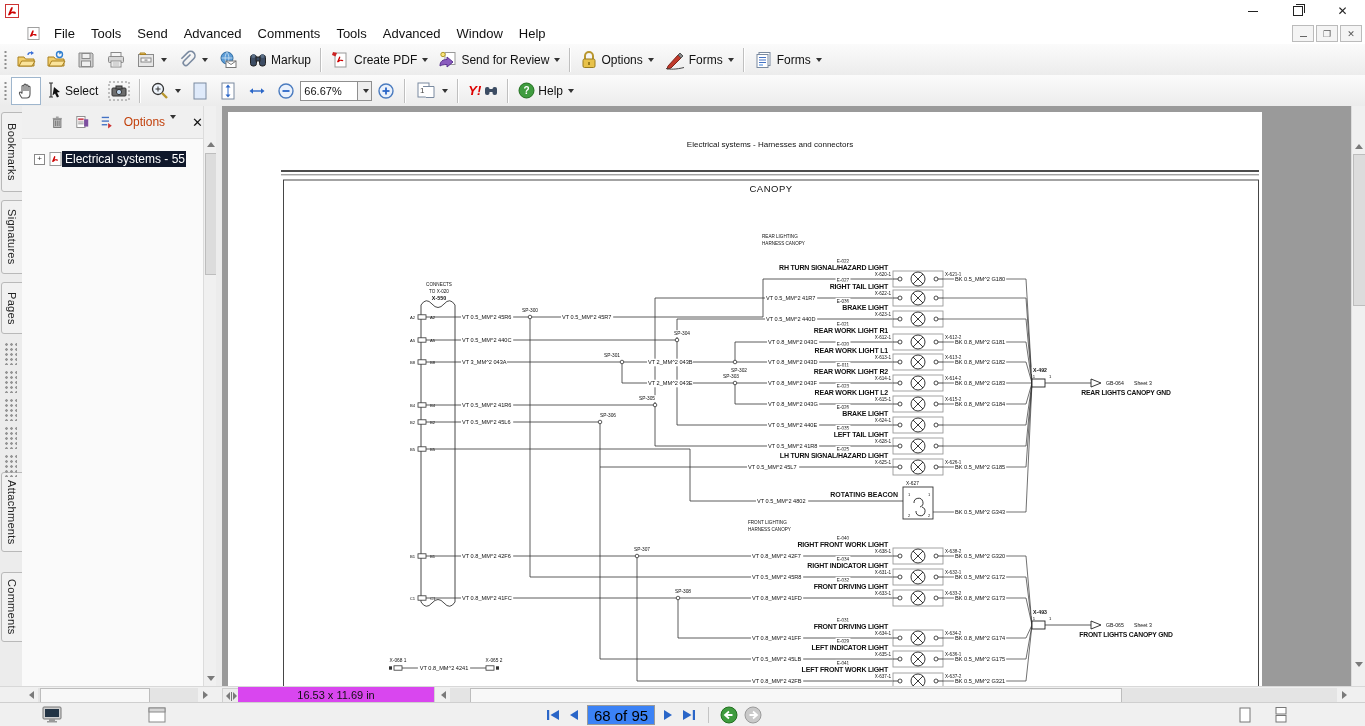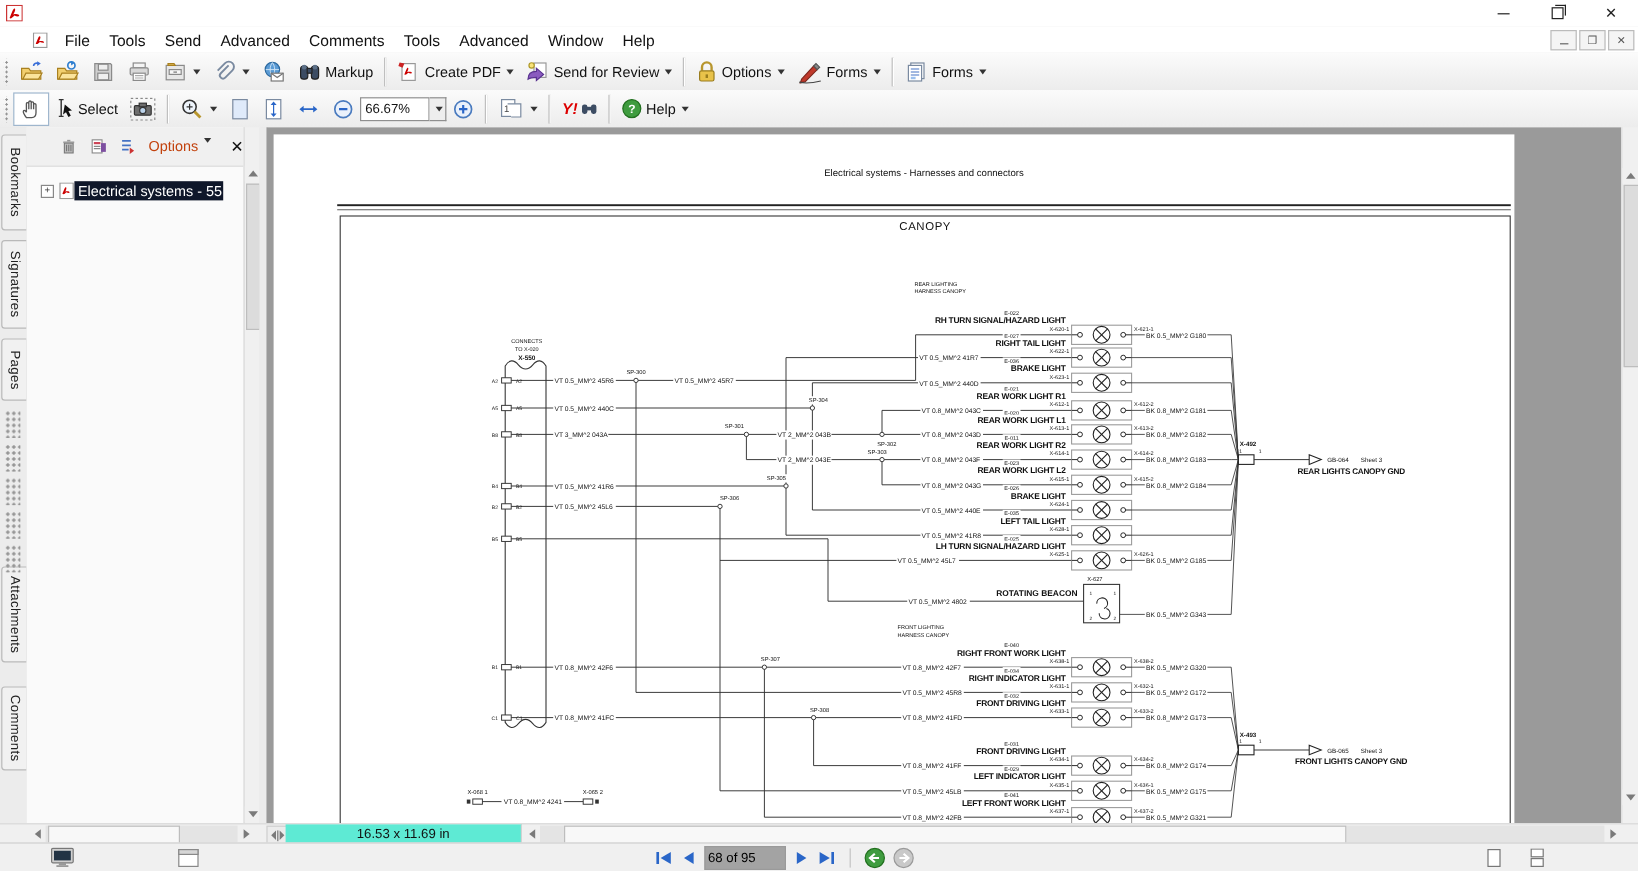--- a/index.html
+++ b/index.html
@@ -57,30 +57,30 @@
   .tri-down{width:0;height:0;border-left:4px solid transparent;border-right:4px solid transparent;border-top:5px solid #7a7a7a;}
   .tri-left{width:0;height:0;border-top:4px solid transparent;border-bottom:4px solid transparent;border-right:5px solid #7a7a7a;}
   .tri-right{width:0;height:0;border-top:4px solid transparent;border-bottom:4px solid transparent;border-left:5px solid #7a7a7a;}
   .thumb{position:absolute;background:#dcdcdc;border:1px solid #bdbdbd;}
   .splitter{position:absolute;left:216px;top:0;width:6px;height:580px;background:#ececec;border-right:1px solid #c9c9c9;}
   .docarea{position:absolute;left:222px;top:0;width:1129px;height:580px;}
   .collapsebtn{position:absolute;left:1351px;top:6px;width:14px;height:26px;background:#fff;border:1px solid #ccc;display:flex;align-items:center;justify-content:center;}
   .collapsebtn .b{width:0;height:0;border-top:5px solid transparent;border-bottom:5px solid transparent;border-left:7px solid #000;}
   
   .hscrollrow{position:absolute;left:0;top:686px;width:1365px;height:16px;background:#f0f0f0;border-top:1px solid #d8d8d8;}
-  .sizebox{position:absolute;left:238px;top:0;width:196px;height:16px;display:flex;align-items:center;justify-content:center;font-size:11px;color:#111;background:#5eead4;border-right:1px solid #d2d2d2;}
+  .sizebox{position:absolute;left:238px;top:0;width:196px;height:16px;display:flex;align-items:center;justify-content:center;font-size:11px;color:#111;background:#d946ef;border-right:1px solid #d2d2d2;}
   .hbtn{position:absolute;top:1px;width:14px;height:14px;display:flex;align-items:center;justify-content:center;}
   .htrack{position:absolute;top:1px;height:14px;background:#e4e4e4;}
   .hthumb{position:absolute;top:1px;height:14px;background:#f8f8f8;border:1px solid #bdbdbd;}
   .splithandle{position:absolute;left:222px;top:1px;width:16px;height:14px;background:#ececec;border:1px solid #cfcfcf;display:flex;align-items:center;justify-content:center;gap:1px;font-size:8px;color:#555;}
   
   .statusbar{position:absolute;left:0;top:702px;width:1365px;height:24px;background:#f0f0f0;border-top:1px solid #cfcfcf;display:flex;align-items:center;}
   .st-ico{position:absolute;}
   .navcluster{position:absolute;left:545px;top:0;height:24px;display:flex;align-items:center;gap:6px;}
-  .pagefield{width:62px;height:16px;border:1px solid #9a9a9a;background:#a3a3a3;font-size:11px;text-align:left;font-family:"Liberation Sans",sans-serif;}
+  .pagefield{width:62px;height:16px;border:1px solid #9a9a9a;background:#3b82f6;font-size:15px;text-align:center;font-family:"Liberation Sans",sans-serif;}
   .vsep{width:1px;height:16px;background:#c4c4c4;margin:0 5px;}
 </style>
 </head>
 <body>
 
 <div id="app">
 
   <div class="titlebar">
     <svg class="appicon" viewBox="0 0 14 14">
       <rect x="0.5" y="0.5" width="13" height="13" fill="#fff" stroke="#c33"></rect>

